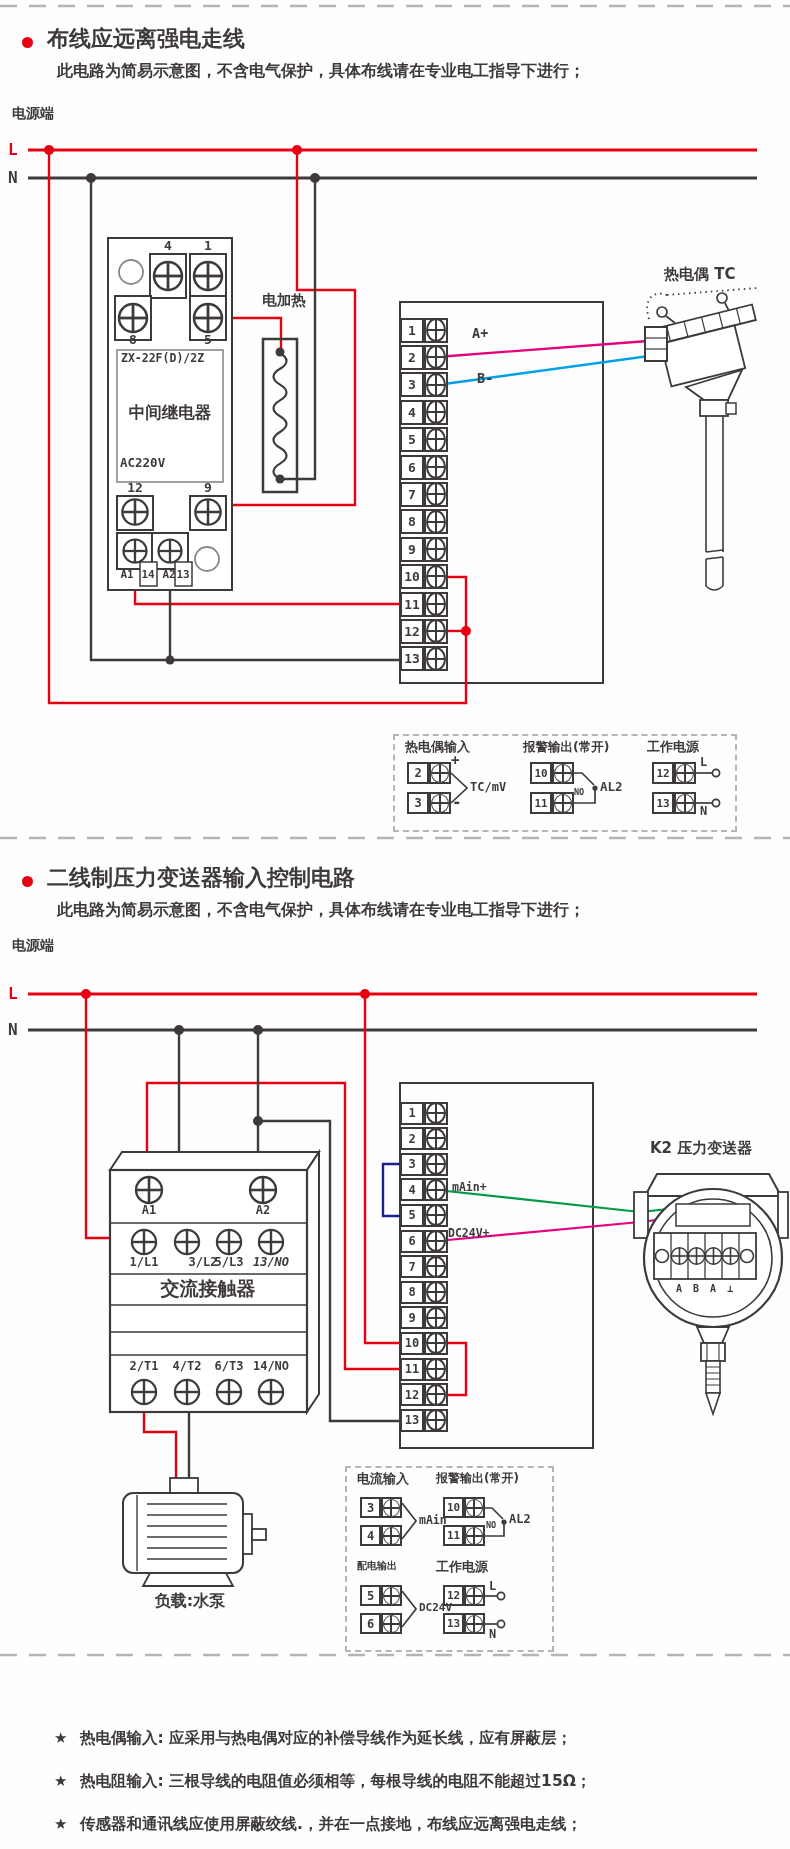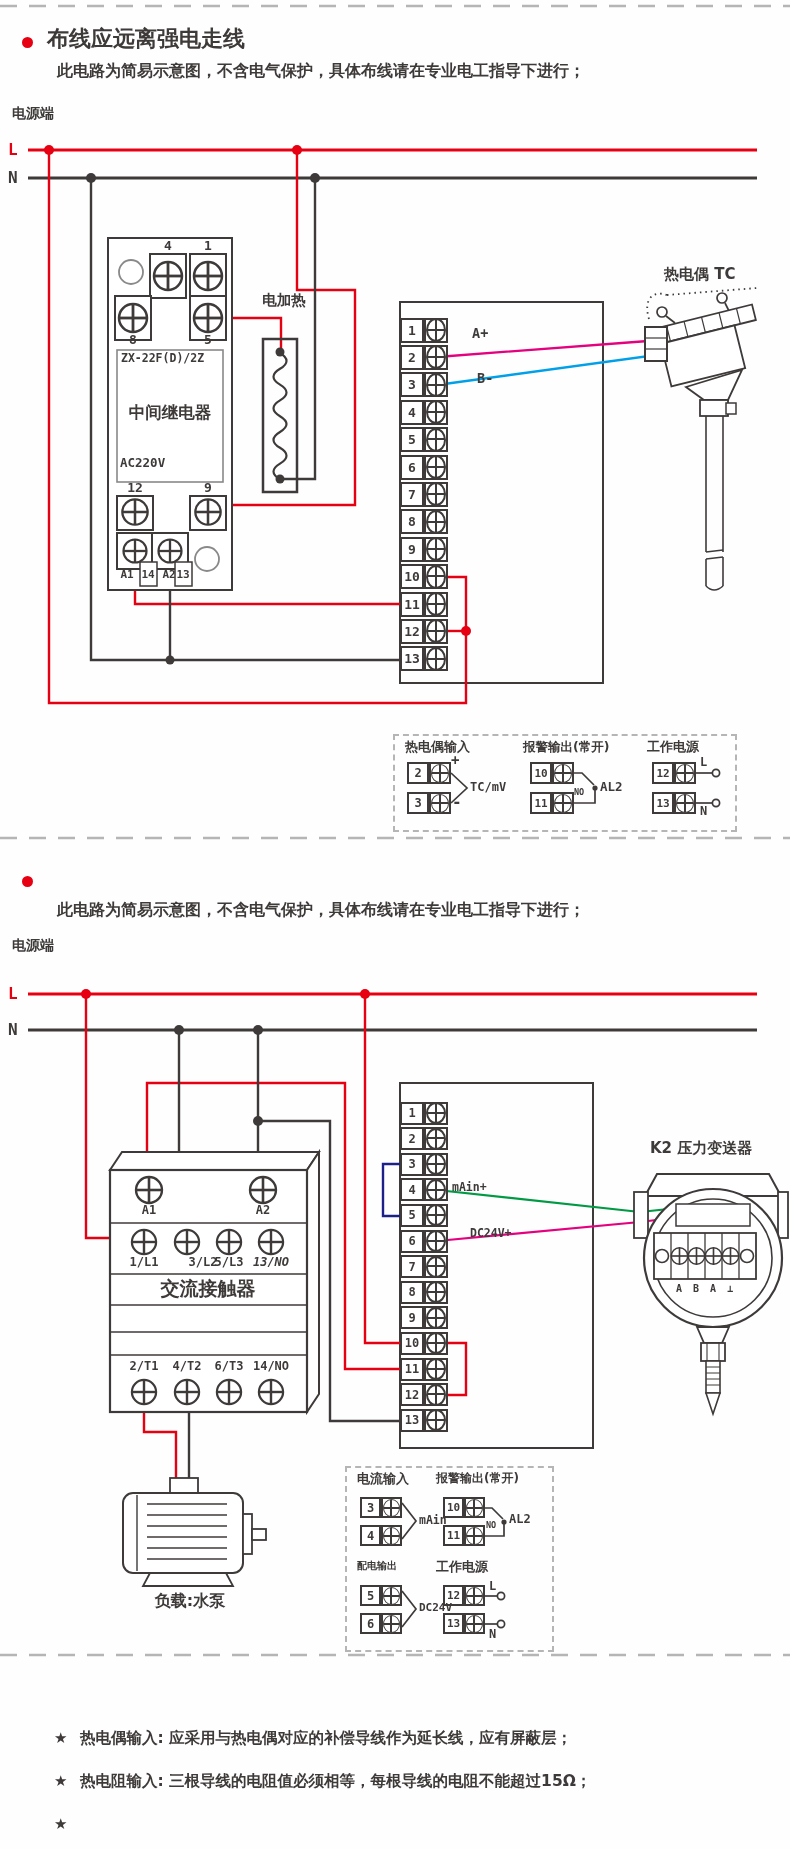--- a/index.html
+++ b/index.html
@@ -419,41 +419,42 @@
       <i class="screw" style="width:17px;height:17px;"></i>
     </div>
 <div class="lnum" style="left:652px;top:792px;width:22px;height:22px;font-size:11px;">13</div>
 <div class="lscr" style="left:674px;top:792px;width:22px;height:22px;">
       <i class="screw" style="width:17px;height:17px;"></i>
     </div>
 <div class="lab mono" style="left:700px;top:756px;font-size:12px;">L</div>
 <div class="lab mono" style="left:700px;top:805px;font-size:12px;">N</div>
 
 <div class="bullet" style="left:22px;top:876px;"></div>
+<div class="lab" style="left:47px;top:866px;font-size:22px;">二线制压力变送器输入控制电路</div>
 <div class="lab" style="left:57px;top:901px;font-size:16px;">此电路为简易示意图，不含电气保护，具体布线请在专业电工指导下进行；</div>
 <div class="lab" style="left:12px;top:938px;font-size:14px;">电源端</div>
 <div class="lab mono red" style="left:8px;top:985px;font-size:16px;">L</div>
 <div class="lab mono" style="left:8px;top:1021px;font-size:16px;">N</div>
 
 <div class="lab mono c" style="left:149px;top:1204px;font-size:12px;">A1</div>
 <div class="lab mono c" style="left:263px;top:1204px;font-size:12px;">A2</div>
 <div class="lab mono c" style="left:144px;top:1256px;font-size:12px;">1/L1</div>
 <div class="lab mono c" style="left:203px;top:1256px;font-size:12px;">3/L2</div>
 <div class="lab mono c" style="left:229px;top:1256px;font-size:12px;">5/L3</div>
 <div class="lab mono c" style="left:271px;top:1256px;font-size:12px;font-style:italic;">13/NO</div>
 <div class="lab c" style="left:208px;top:1278px;font-size:19px;">交流接触器</div>
 <div class="lab mono c" style="left:144px;top:1360px;font-size:12px;">2/T1</div>
 <div class="lab mono c" style="left:187px;top:1360px;font-size:12px;">4/T2</div>
 <div class="lab mono c" style="left:229px;top:1360px;font-size:12px;">6/T3</div>
 <div class="lab mono c" style="left:271px;top:1360px;font-size:12px;">14/NO</div>
 
 <div class="lab c" style="left:190px;top:1592px;font-size:16px;">负载:水泵</div>
 <div class="lab" style="left:650px;top:1140px;font-size:15px;">K2 压力变送器</div>
 <div class="lab mono" style="left:452px;top:1181px;font-size:11.5px;">mAin+</div>
-<div class="lab mono" style="left:448px;top:1227px;font-size:11.5px;padding-left:22px;">DC24V+</div>
+<div class="lab mono" style="left:448px;top:1227px;font-size:11.5px;">DC24V+</div>
 
 <div class="lab mono c" style="left:679px;top:1283px;font-size:10px;">A</div>
 <div class="lab mono c" style="left:696px;top:1283px;font-size:10px;">B</div>
 <div class="lab mono c" style="left:713px;top:1283px;font-size:10px;">A</div>
 <div class="lab mono c" style="left:730px;top:1283px;font-size:10px;">⊥</div>
 
 <div>
       <div class="trow" style="left: 400px; top: 1101.5px; height: 23px;">
         <div class="tnum" style="font-size:12px">1</div>
         <div class="tscw">
@@ -576,14 +577,15 @@
       <i class="screw" style="width:16px;height:16px;"></i>
     </div>
 <div class="lab mono" style="left:489px;top:1580px;font-size:12px;">L</div>
 <div class="lab mono" style="left:489px;top:1628px;font-size:12px;">N</div>
 
 <div class="lab" style="left:54px;top:1730px;font-size:15px;">★</div>
 <div class="lab" style="left:80px;top:1730px;font-size:15.5px;">热电偶输入: 应采用与热电偶对应的补偿导线作为延长线，应有屏蔽层；</div>
 <div class="lab" style="left:54px;top:1773px;font-size:15px;">★</div>
 <div class="lab" style="left:80px;top:1773px;font-size:15.5px;">热电阻输入: 三根导线的电阻值必须相等，每根导线的电阻不能超过15Ω；</div>
 <div class="lab" style="left:54px;top:1816px;font-size:15px;">★</div>
+<div class="lab" style="left:80px;top:1816px;font-size:15.5px;">传感器和通讯线应使用屏蔽绞线.，并在一点接地，布线应远离强电走线；</div>
 
 </div>
 
 </body></html>

